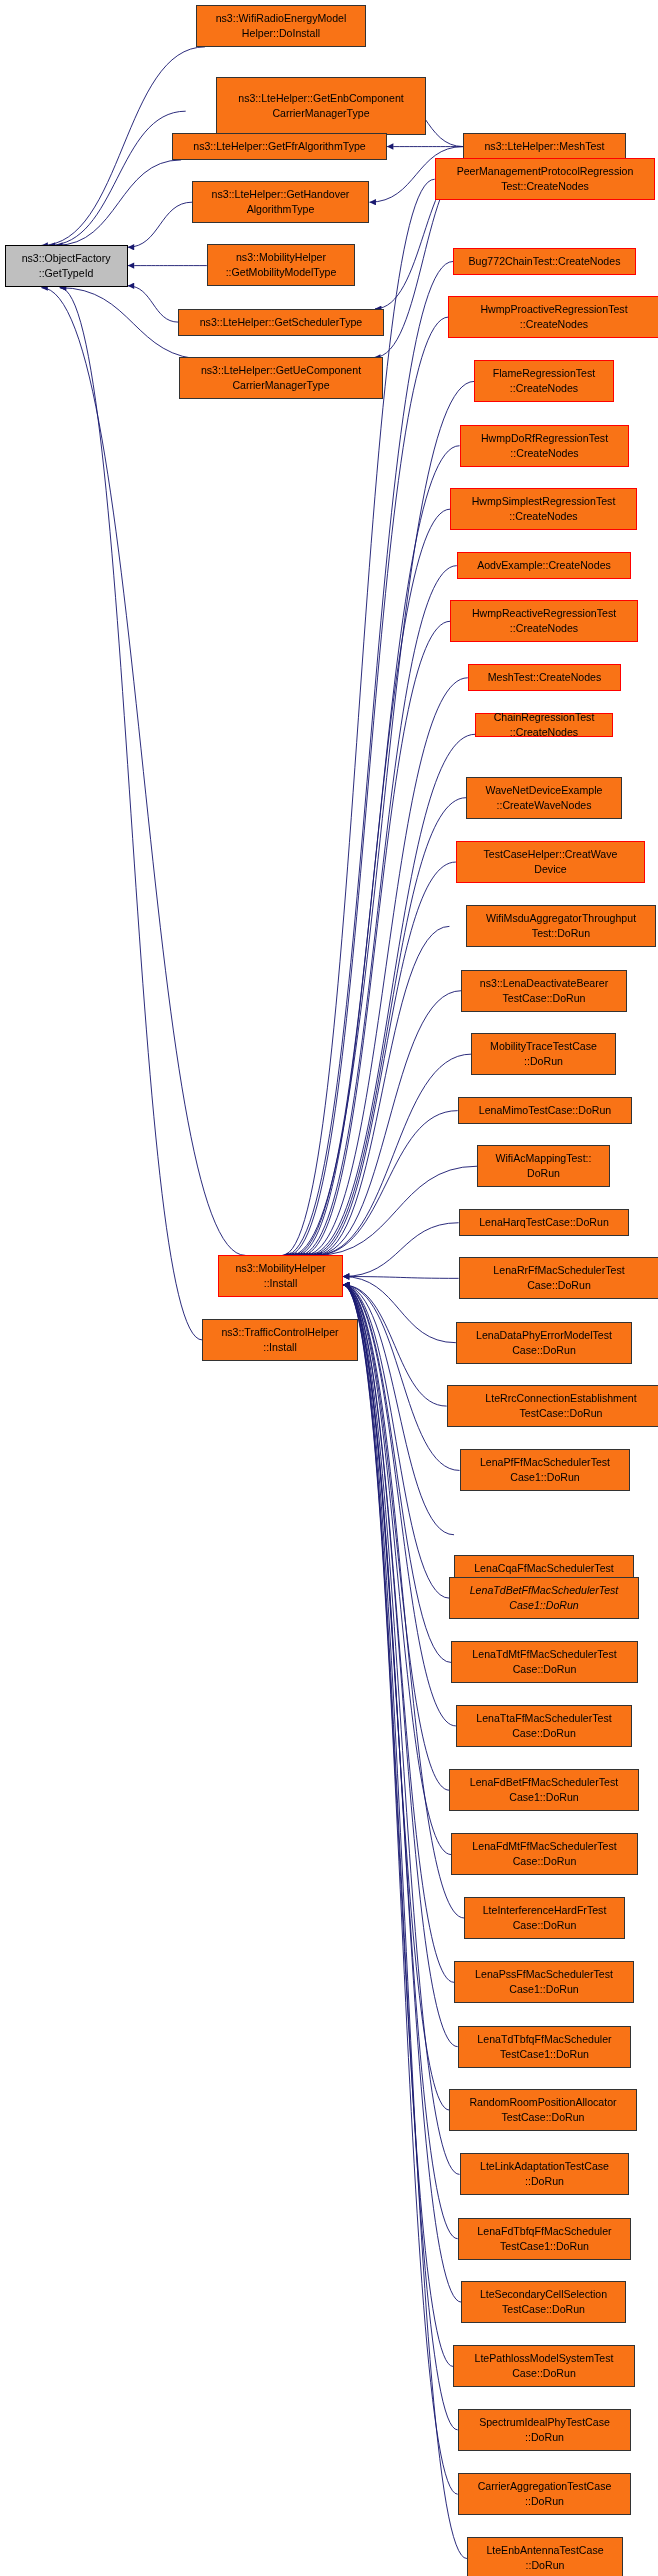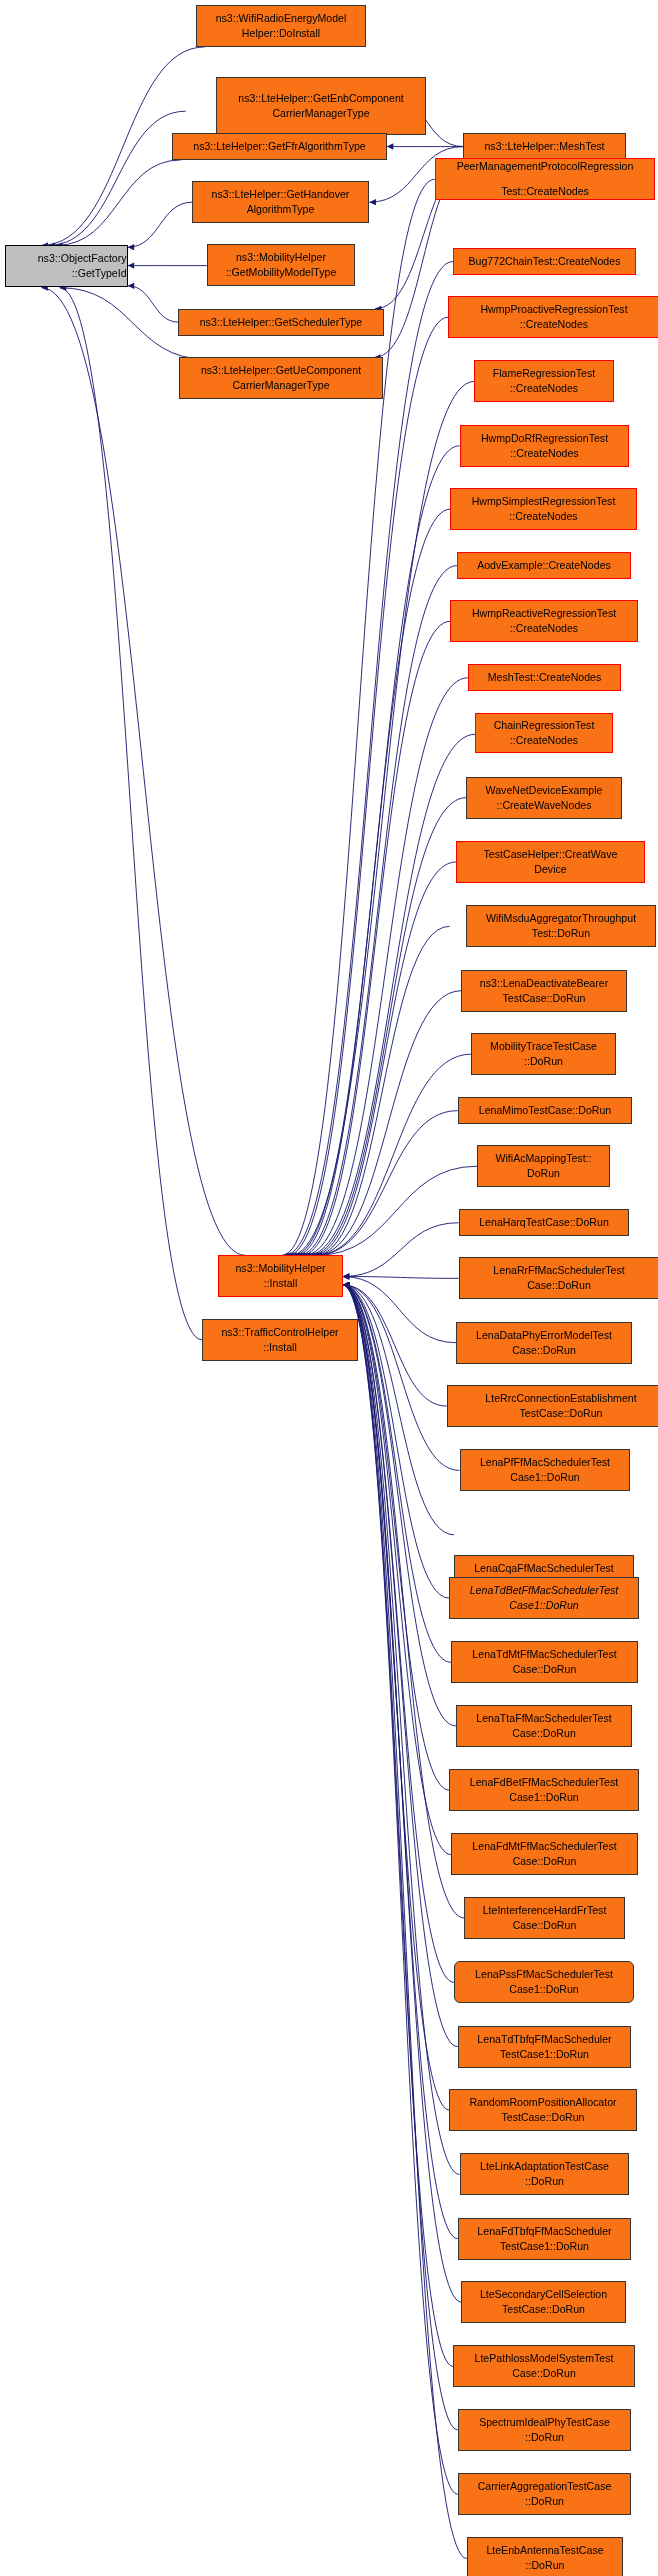--- a/index.html
+++ b/index.html
@@ -4,21 +4,21 @@
 <style>
   html, body { margin: 0; padding: 0; background: #ffffff; }
   body { width: 659px; height: 2576px; position: relative; overflow: hidden;
          font-family: "Liberation Sans", sans-serif; }
   #edges { position: absolute; left: 0; top: 0; width: 659px; height: 2576px; }
   .node { position: absolute; box-sizing: border-box; background: #f97316;
           border: 0.9px solid #333333; display: flex; flex-direction: column;
           align-items: center; justify-content: center; text-align: center;
           font-size: 10.6px; line-height: 14.7px; color: #000000; cursor: pointer; white-space: nowrap; }
   .node.red { border-color: #ff0000; }
-  .node.focus { background: #bfbfbf; border-color: #000; cursor: default; align-items: flex-end; }
+  .node.focus { background: #bfbfbf; border-color: #000; cursor: default; }
   .node span { display: block; }
 </style>
 </head>
 <body>
 
 <svg id="edges" xmlns="http://www.w3.org/2000/svg" viewBox="0 0 717 2803" width="659" height="2576">
     <defs>
       <marker id="arrow" viewBox="0 0 10 10" refX="10" refY="5" markerWidth="9" markerHeight="7" markerUnits="userSpaceOnUse" orient="auto">
         <path d="M0,0 L10,5 L0,10 z" fill="#191970"></path>
       </marker>
@@ -117,21 +117,21 @@
   <span>ns3::TrafficControlHelper</span>
   <span>::Install</span>
 </div>
 
 <div class="node" id="n-ltegettypeid" style="left:463px;top:133px;width:163px;height:27px;">
   <span>ns3::LteHelper::MeshTest</span>
 </div>
 
 <div id="caller-column"></div>
 
-<div class="node red" id="n-c0" style="left: 435px; top: 158px; width: 220px; height: 42px; justify-content: space-between;">
+<div class="node red" id="n-c0" style="left: 435px; top: 158px; width: 220px; height: 42px;">
     <span>PeerManagementProtocolRegression</span>
     <span>Test::CreateNodes</span>
   </div>
 <div class="node red" id="n-c1" style="left: 453px; top: 248px; width: 183px; height: 27px;">
     <span>Bug772ChainTest::CreateNodes</span>
   </div>
 <div class="node red" id="n-c2" style="left: 448px; top: 296px; width: 212px; height: 42px;">
     <span>HwmpProactiveRegressionTest</span>
     <span>::CreateNodes</span>
   </div>
@@ -150,21 +150,21 @@
 <div class="node red" id="n-c6" style="left: 457px; top: 552px; width: 174px; height: 27px;">
     <span>AodvExample::CreateNodes</span>
   </div>
 <div class="node red" id="n-c7" style="left: 450px; top: 600px; width: 188px; height: 42px;">
     <span>HwmpReactiveRegressionTest</span>
     <span>::CreateNodes</span>
   </div>
 <div class="node red" id="n-c8" style="left: 468px; top: 664px; width: 153px; height: 27px;">
     <span>MeshTest::CreateNodes</span>
   </div>
-<div class="node red" id="n-c9" style="left: 475px; top: 713px; width: 138px; height: 40px;">
+<div class="node red" id="n-c9" style="left: 475px; top: 713px; width: 138px; height: 24px;">
     <span>ChainRegressionTest</span>
     <span>::CreateNodes</span>
   </div>
 <div class="node" id="n-c10" style="left: 466px; top: 777px; width: 156px; height: 42px;">
     <span>WaveNetDeviceExample</span>
     <span>::CreateWaveNodes</span>
   </div>
 <div class="node red" id="n-c11" style="left: 456px; top: 841px; width: 189px; height: 42px;">
     <span>TestCaseHelper::CreatWave</span>
     <span>Device</span>
@@ -228,21 +228,21 @@
     <span>Case1::DoRun</span>
   </div>
 <div class="node" id="n-c27" style="left: 451px; top: 1833px; width: 187px; height: 42px;">
     <span>LenaFdMtFfMacSchedulerTest</span>
     <span>Case::DoRun</span>
   </div>
 <div class="node" id="n-c28" style="left: 464px; top: 1897px; width: 161px; height: 42px;">
     <span>LteInterferenceHardFrTest</span>
     <span>Case::DoRun</span>
   </div>
-<div class="node" id="n-c29" style="left: 454px; top: 1961px; width: 180px; height: 42px; border-radius: 6px;">
+<div class="node" id="n-c29" style="left: 454px; top: 1961px; width: 180px; height: 42px;">
     <span>LenaPssFfMacSchedulerTest</span>
     <span>Case1::DoRun</span>
   </div>
 <div class="node" id="n-c30" style="left: 458px; top: 2026px; width: 173px; height: 42px;">
     <span>LenaTdTbfqFfMacScheduler</span>
     <span>TestCase1::DoRun</span>
   </div>
 <div class="node" id="n-c31" style="left: 449px; top: 2089px; width: 188px; height: 42px;">
     <span>RandomRoomPositionAllocator</span>
     <span>TestCase::DoRun</span>

